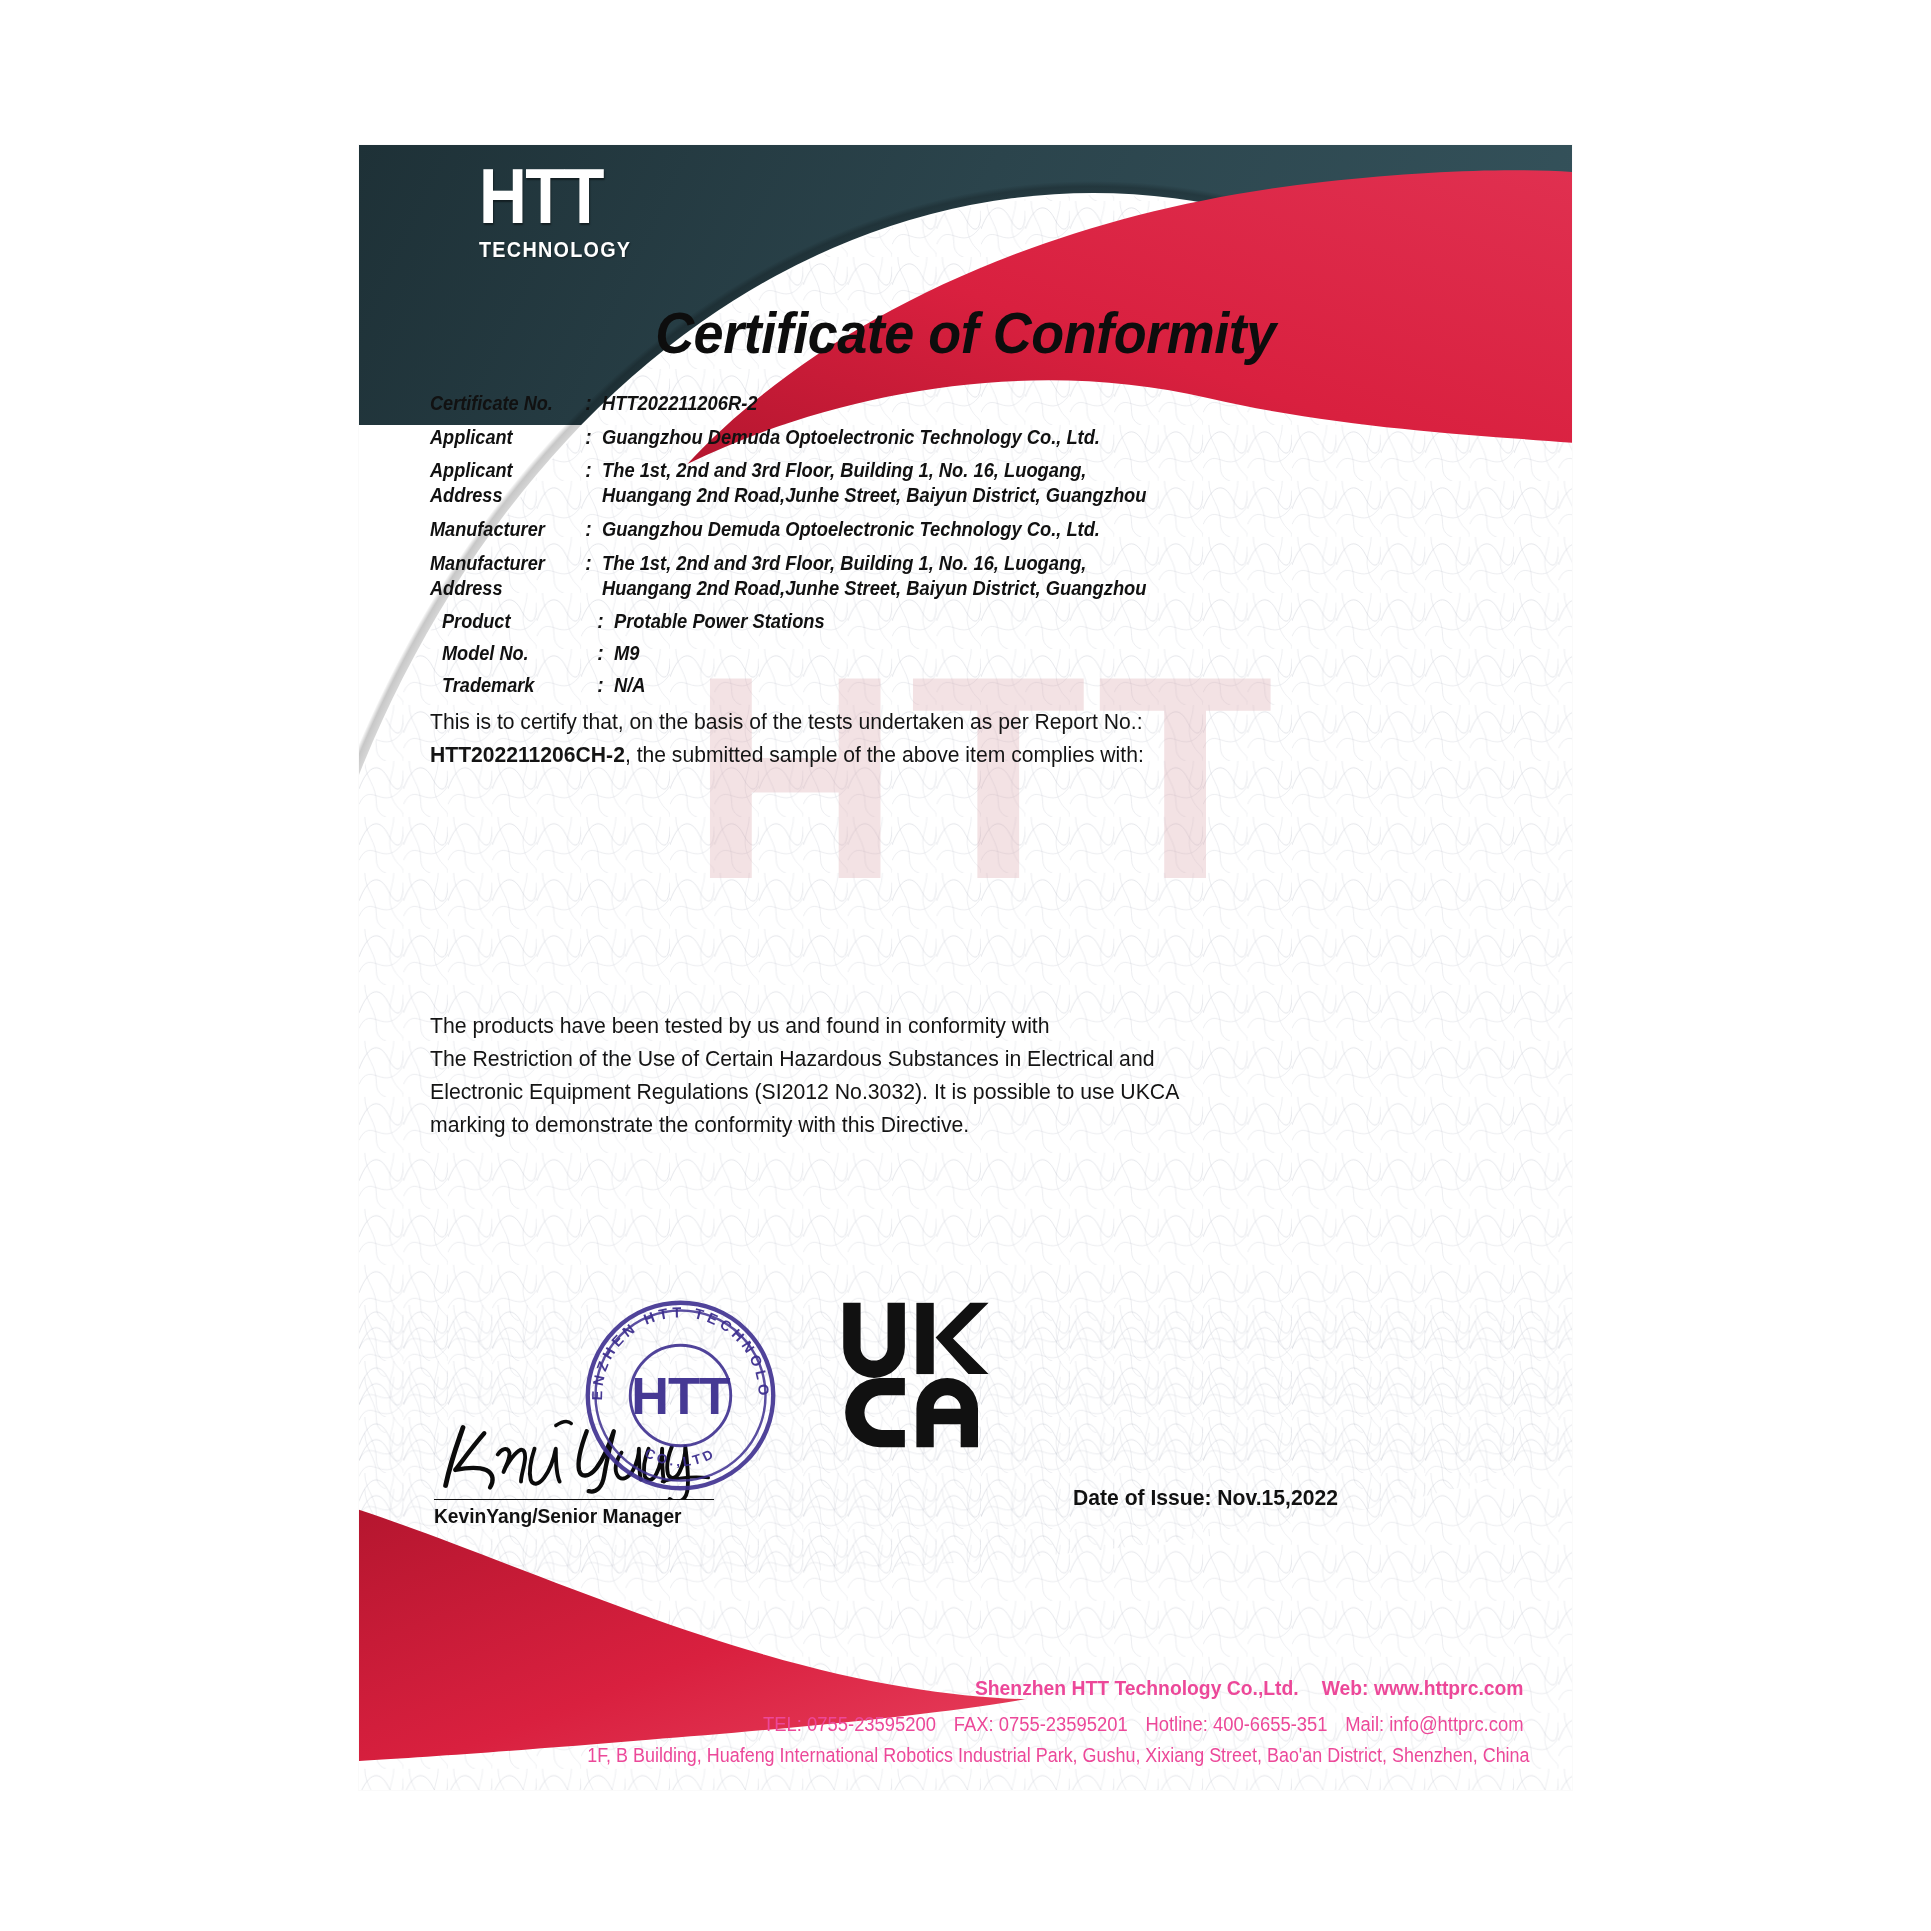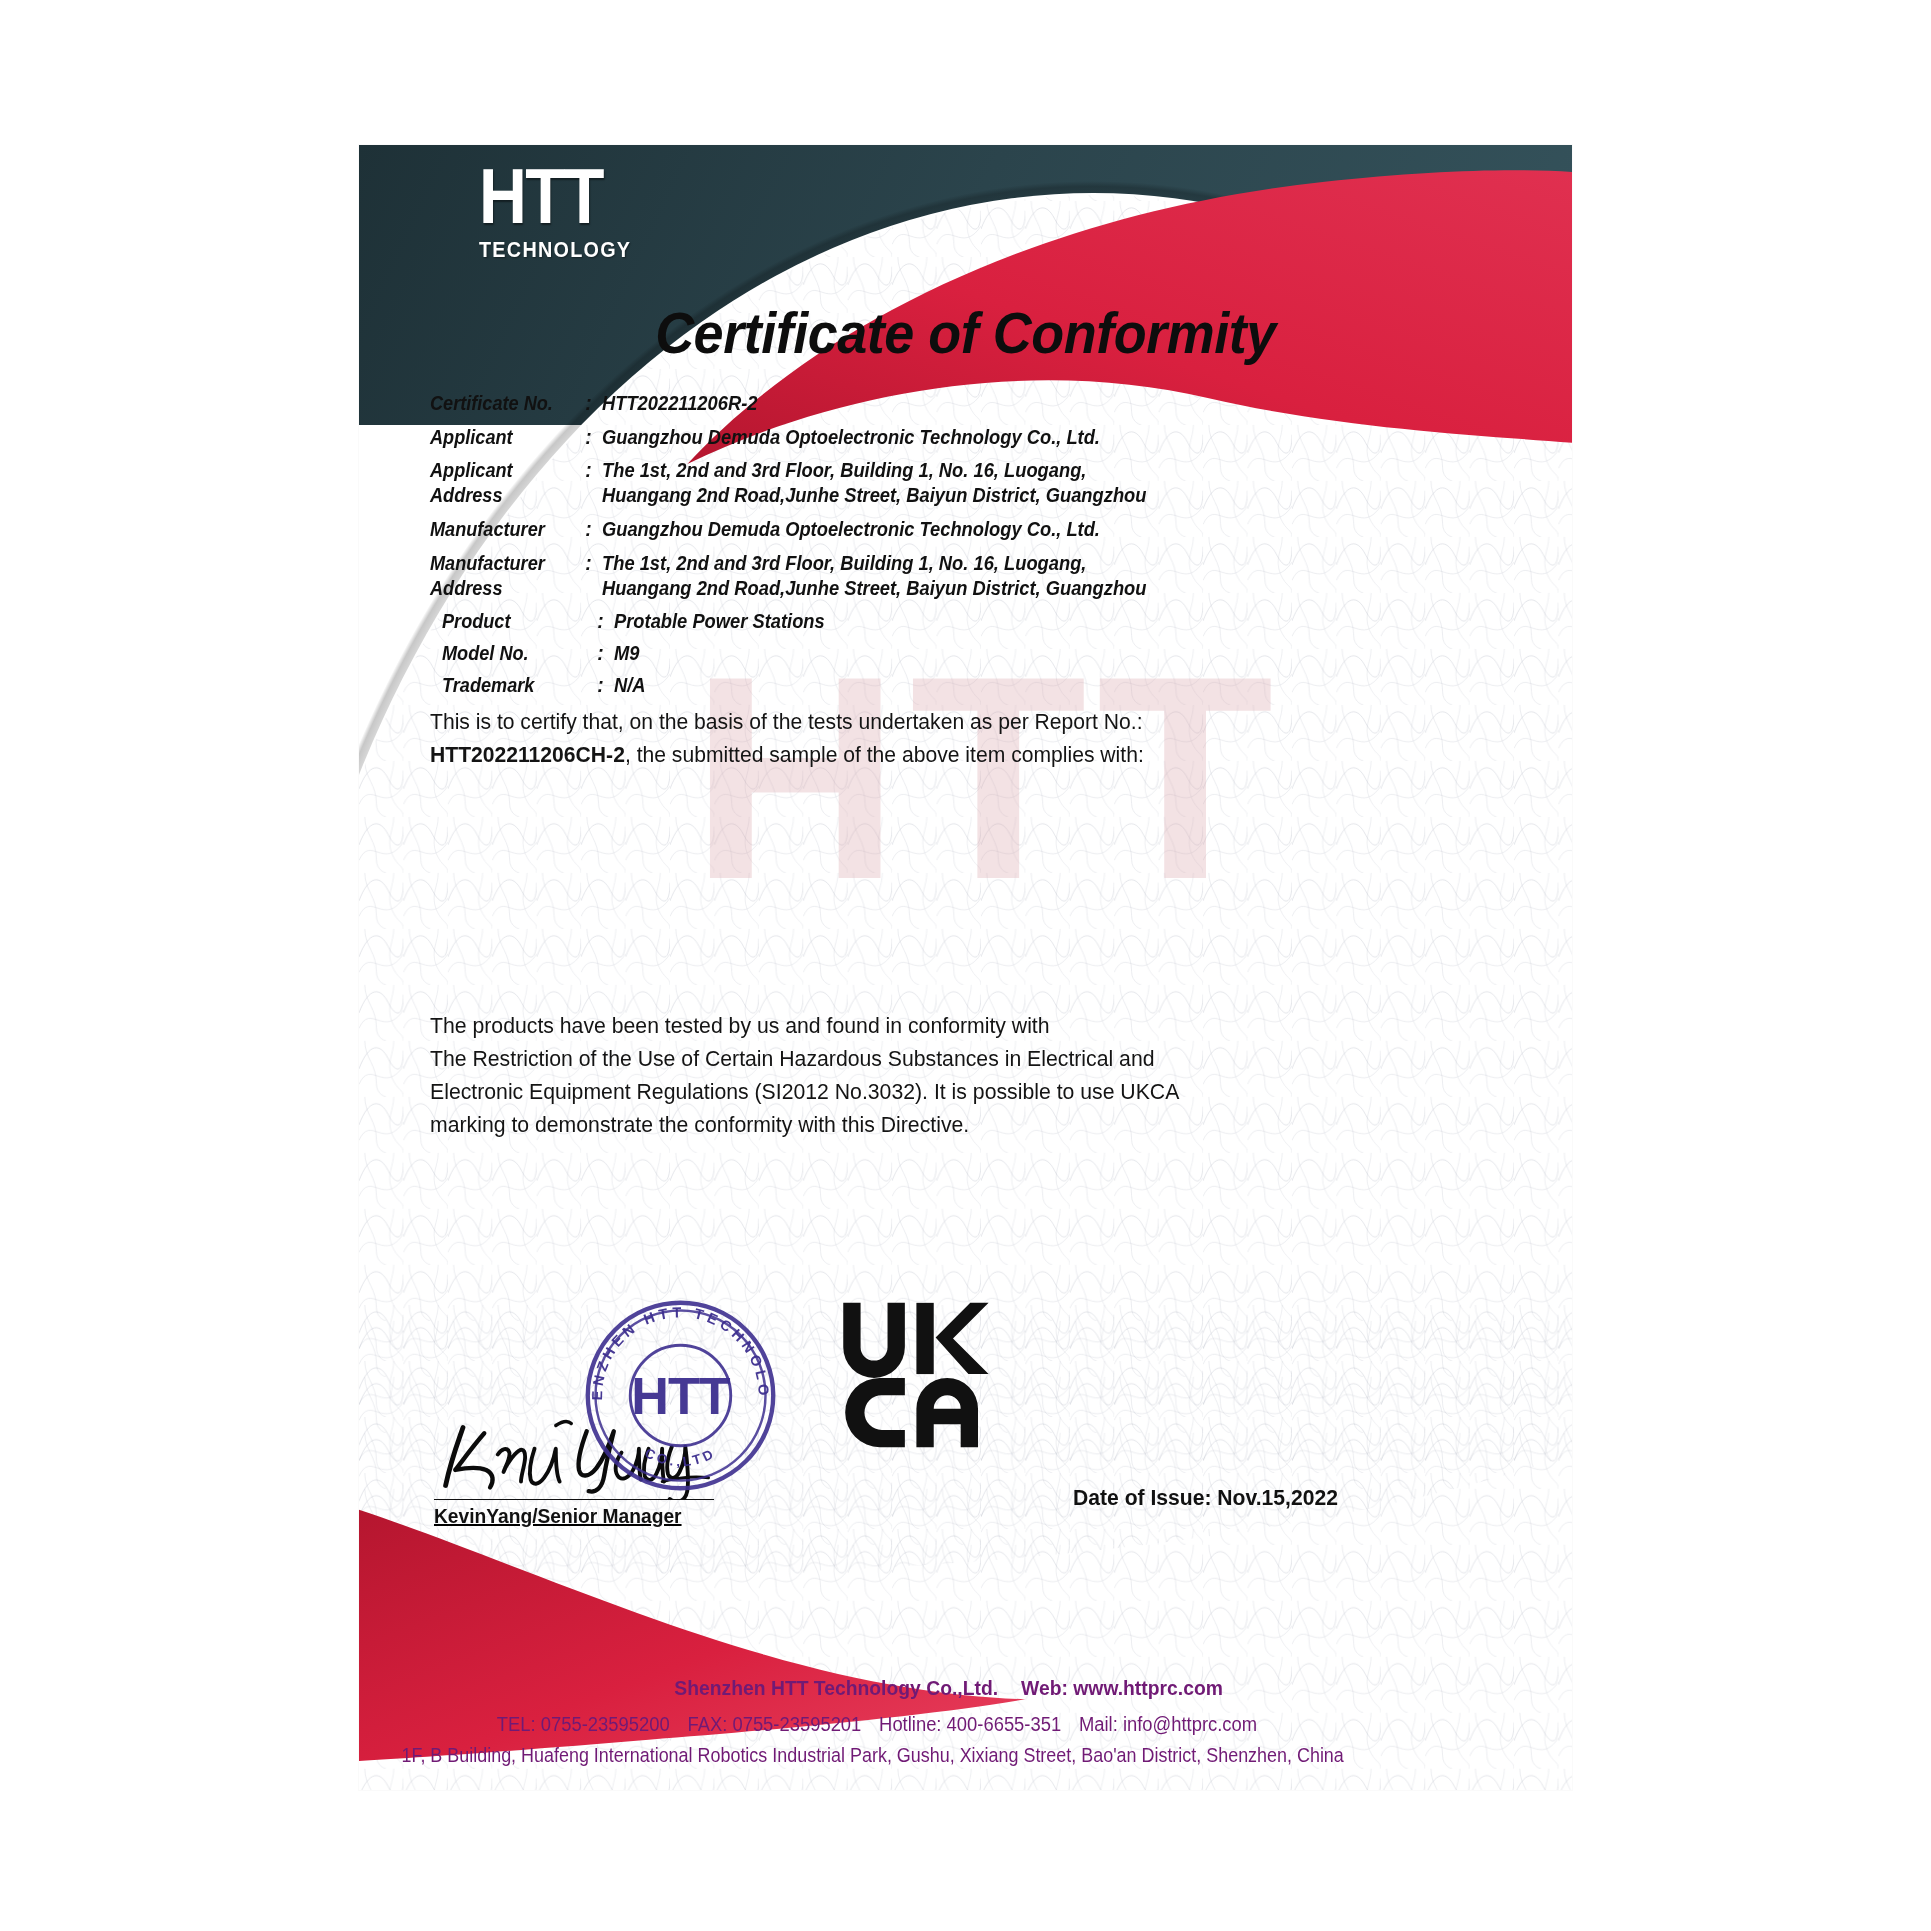--- a/index.html
+++ b/index.html
@@ -271,21 +271,20 @@
     width: 150px;
     height: 154px;
   }
 
   
   #sigblock {
     position: absolute;
     left: 75px;
     top: 1265px;
     width: 319px;
-    text-decoration: underline;
   }
   #signature {
     position: relative;
     height: 89px;
   }
   #sigline {
     width: 280px;
     border-bottom: 1.9px solid #111111;
   }
   #sigcaption {
@@ -318,22 +317,22 @@
     transform-origin: left top;
   }
 
   
   #footer {
     position: absolute;
     left: 0;
     bottom: 23px;
     width: 1213px;
     z-index: 25;
-    color: #701a75;
-    text-align: left;
+    color: #ec4899;
+    text-align: right;
   }
   #footer .f1 {
     font-family: "Liberation Sans", sans-serif;
     font-weight: bold;
     font-size: 21px;
     margin-bottom: 13.5px;
     padding-left: 290px;
     transform: scaleX(0.92);
   }
   #footer .f1 .gap { display: inline-block; width: 25px; }

